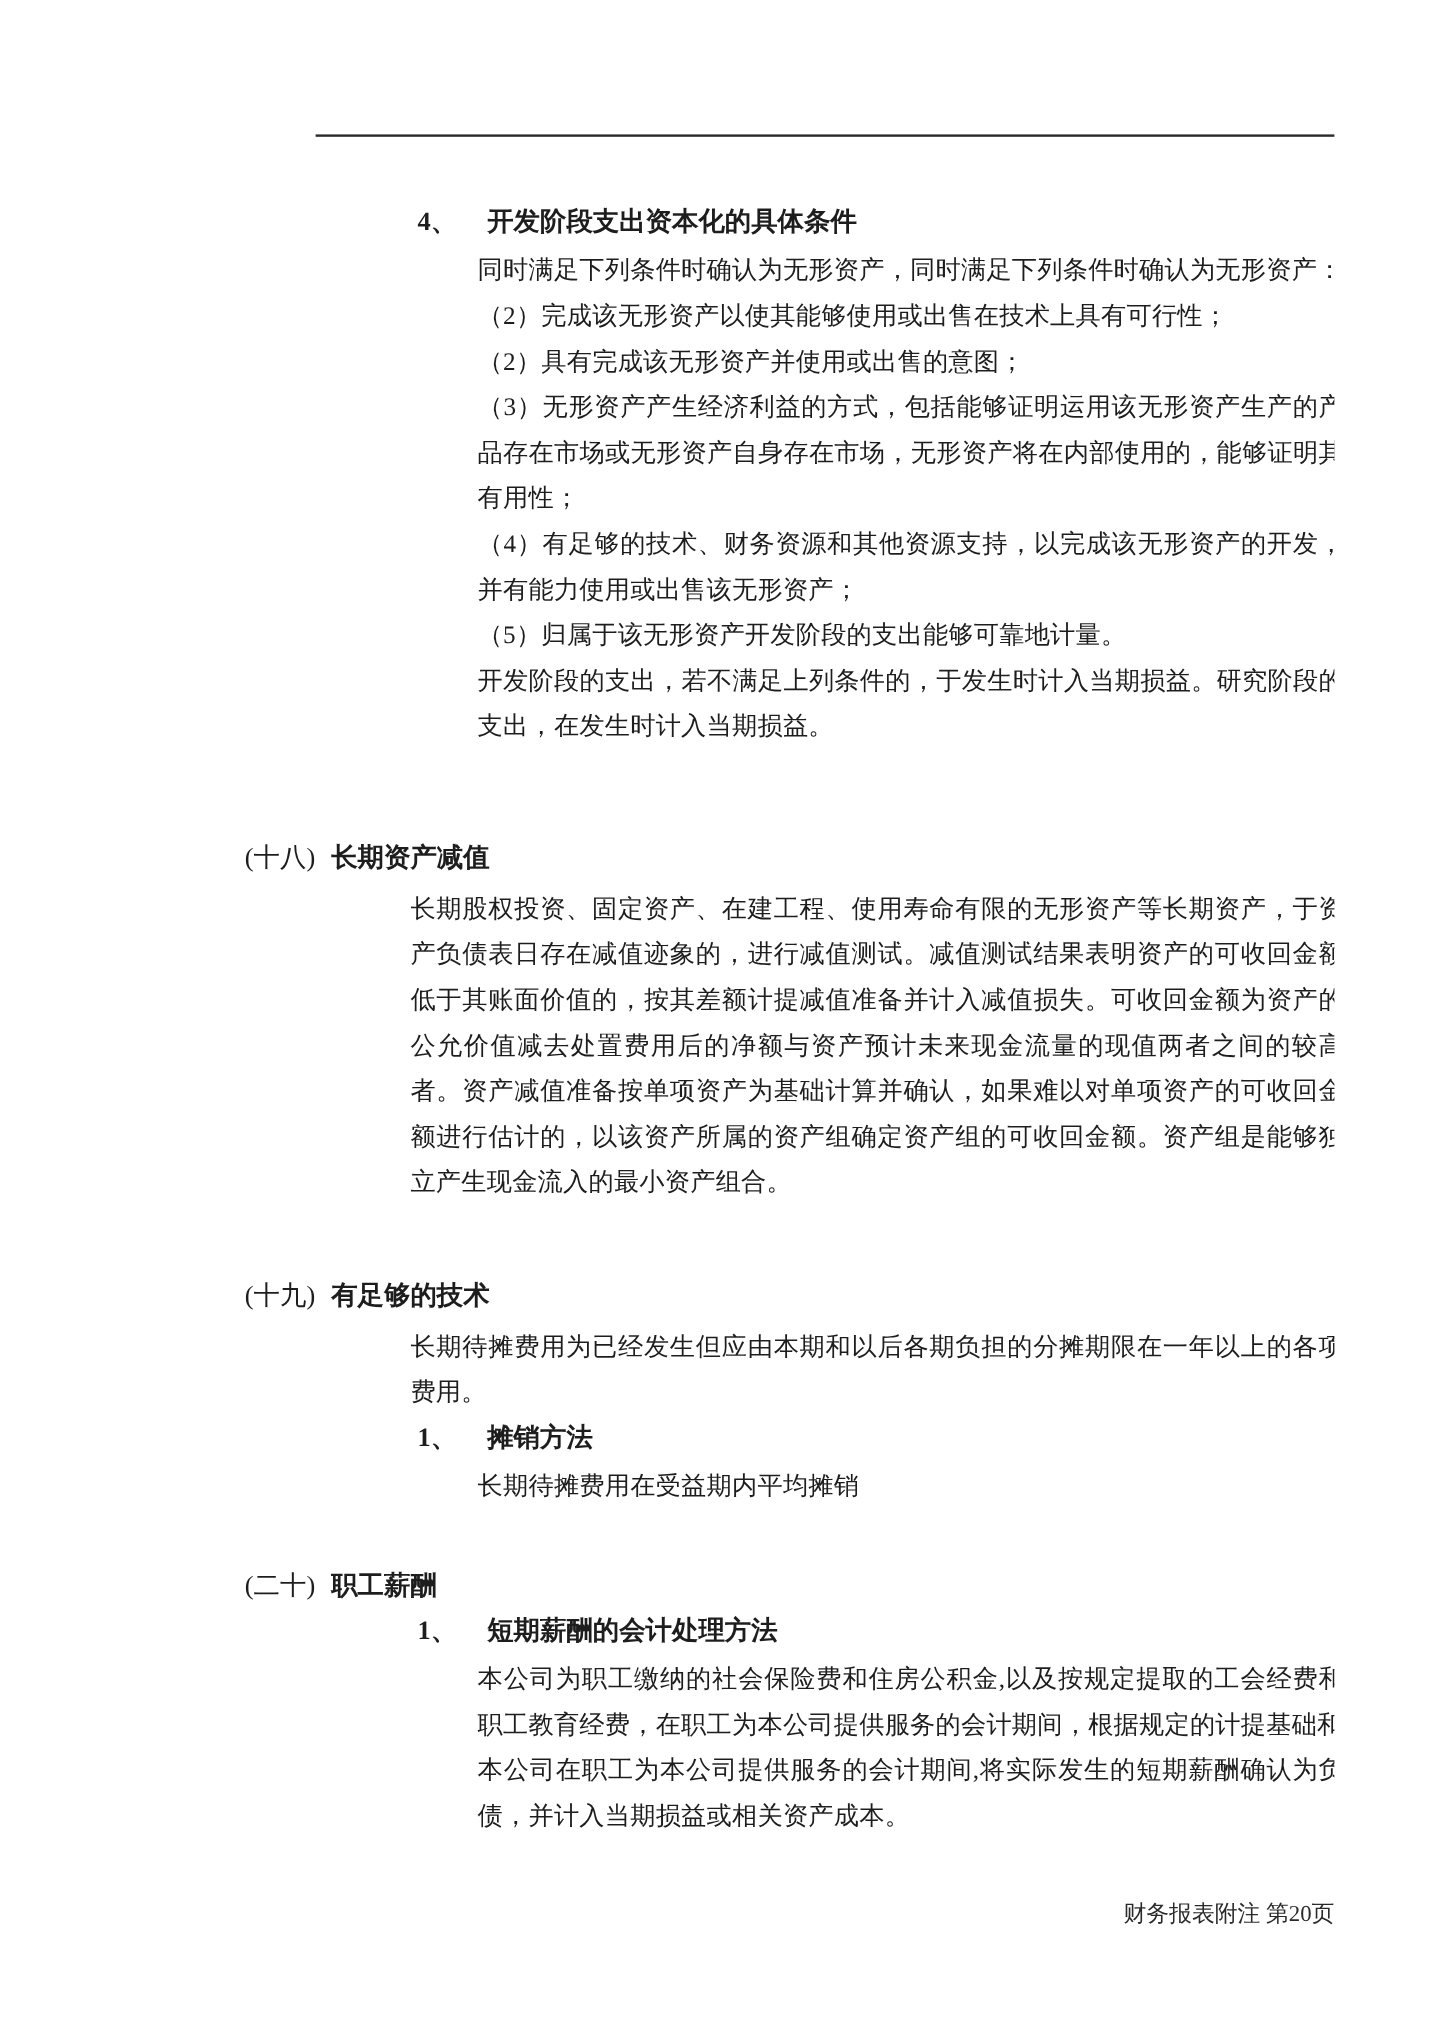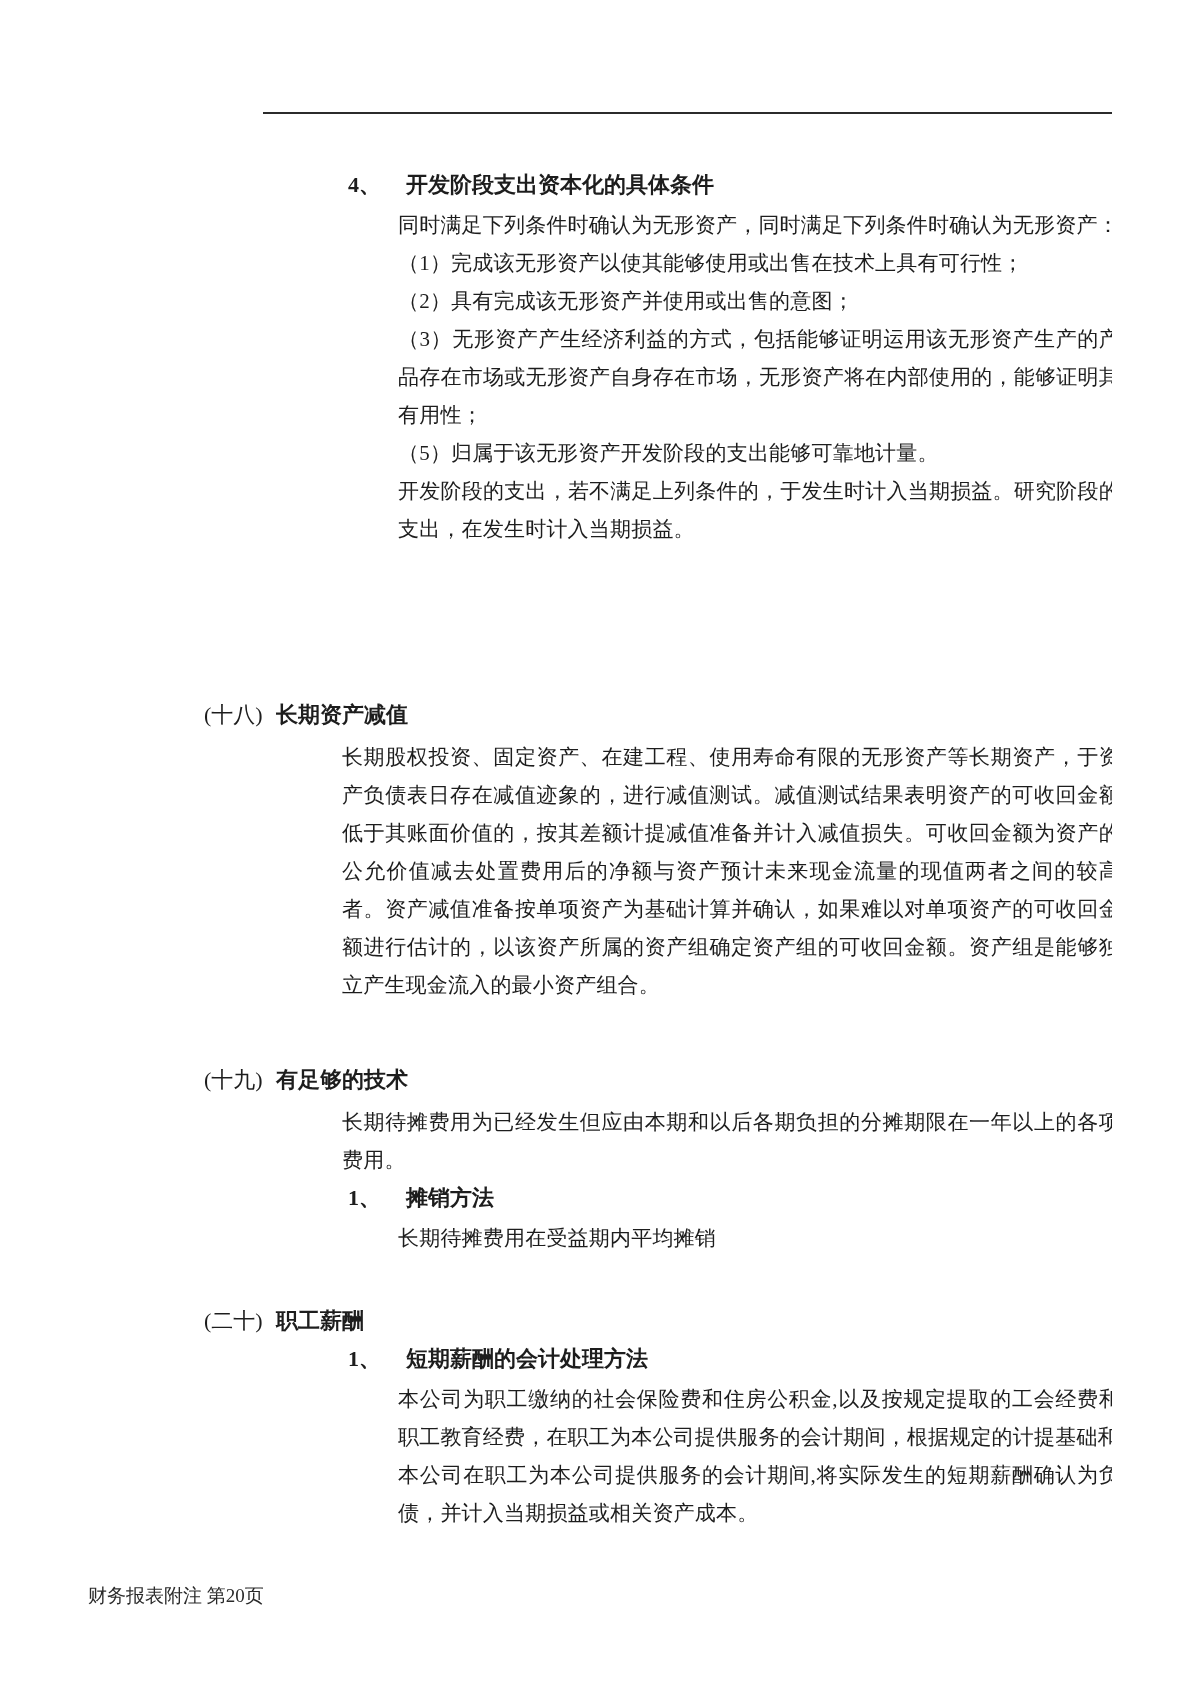--- a/index.html
+++ b/index.html
@@ -49,42 +49,43 @@
   }
   .body2 { margin-top: 4px; }
   .body3 { margin-top: 2px; }
   .sub { margin-top: 0; }
 
   .footer {
     position: absolute;
     top: 1566px;
     left: 0;
     right: 0;
-    text-align: left;
+    text-align: right;
     font-size: 19px;
     line-height: 28px;
     color: #2a2a2a;
   }
 </style>
 </head>
 <body>
 
 <div class="page">
 
   <div class="rule"></div>
 
   <section class="blk blk-4">
     <div class="h3row">
       <span class="h3num">4、</span><span class="h3title">开发阶段支出资本化的具体条件</span>
     </div>
     <div class="body3">
       <p class="para">同时满足下列条件时确认为无形资产，同时满足下列条件时确认为无形资产：</p>
-      <p class="para">（1）完成该无形资产以使其能够使用或出售在技术上具有可行性；</p>
+      <p class="para">（2）完成该无形资产以使其能够使用或出售在技术上具有可行性；</p>
       <p class="para">（2）具有完成该无形资产并使用或出售的意图；</p>
       <p class="para">（3）无形资产产生经济利益的方式，包括能够证明运用该无形资产生产的产品存在市场或无形资产自身存在市场，无形资产将在内部使用的，能够证明其有用性；</p>
+      <p class="para">（4）有足够的技术、财务资源和其他资源支持，以完成该无形资产的开发，并有能力使用或出售该无形资产；</p>
       <p class="para">（5）归属于该无形资产开发阶段的支出能够可靠地计量。</p>
       <p class="para">开发阶段的支出，若不满足上列条件的，于发生时计入当期损益。研究阶段的支出，在发生时计入当期损益。</p>
     </div>
   </section>
 
   <section class="blk sec-18">
     <div class="secrow">
       <span class="seclabel">(十八)</span><span class="sectitle">长期资产减值</span>
     </div>
     <div class="body2">

